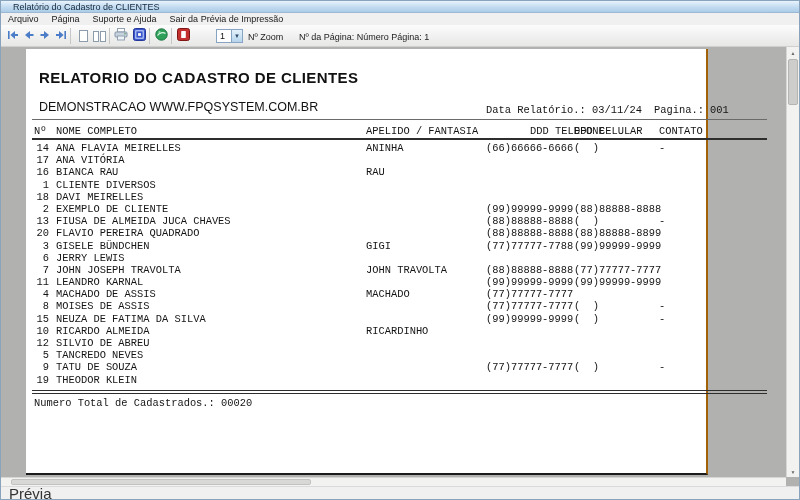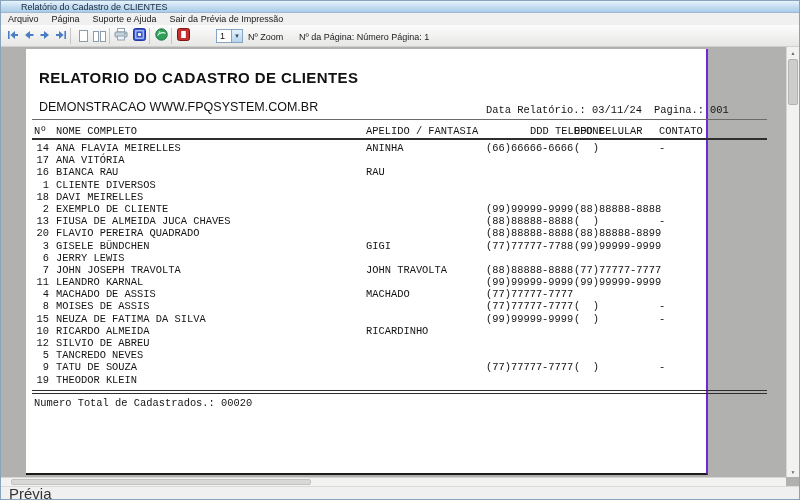--- a/index.html
+++ b/index.html
@@ -6,21 +6,21 @@
   html, body { width: 800px; height: 500px; overflow: hidden; }
   body { font-family: "Liberation Sans", sans-serif; background: #fff; position: relative; }
 
   .window { position: absolute; inset: 0; border: 1px solid #8aa3bd; }
 
   
   .titlebar {
     position: absolute; top: 0; left: 0; right: 0; height: 12px;
     background: linear-gradient(#e8f3fc, #c2dbf0 55%, #abcce8);
     border-bottom: 1px solid #9db8d2;
-    display: flex; align-items: center; padding: 0 20px;
+    display: flex; align-items: center; padding: 0 12px;
     font-size: 9px; color: #14293e;
   }
 
   
   .menubar {
     position: absolute; top: 12px; left: 0; right: 0; height: 12px;
     background: #f0f0f0; display: flex; align-items: center;
     gap: 13px; padding-left: 7px; font-size: 9px; color: #1a1a1a;
   }
   .menubar .mitem { cursor: default; }
@@ -60,21 +60,21 @@
   .vscroll .arr.up { top: 0; } .vscroll .arr.dn { bottom: 0; }
   .vscroll .thumb { position: absolute; left: 1px; top: 12px; width: 10px; height: 46px;
     background: #cdcdcb; border: 1px solid #b4b4b2; border-radius: 2px; }
   .hscroll { position: absolute; left: 0; right: 13px; bottom: 0; height: 9px;
     background: #f2f2f0; border-top: 1px solid #d6d6d4; }
   .hscroll .thumb { position: absolute; left: 10px; top: 1px; height: 6px; width: 300px;
     background: #d8d8d6; border: 1px solid #c2c2c0; border-radius: 2px; }
 
   
   .page { position: absolute; left: 25px; top: 2px; width: 682px; height: 426px;
-    background: #fff; border-right: 2px solid #6d28d9; border-bottom: 2px solid #1c1c1c; }
+    background: #fff; border-right: 2px solid #a16207; border-bottom: 2px solid #1c1c1c; }
   .page * { position: absolute; white-space: pre; }
   .rtitle { top: 20px; left: 13px; font-size: 15px; font-weight: bold;
     letter-spacing: 0.4px; color: #111; }
   .rsub   { top: 51px; left: 13px; font-size: 12.5px; color: #111; }
   .mono { font-family: Liberation Mono, monospace;
     font-size: 10.4px; color: #141414; }
   .rdate  { top: 55px; left: 460px; }
   .rpage  { top: 55px; left: 628px; }
   .rule1  { top: 70px; left: 6px; width: 735px; height: 1px; background: #6b6b6b; }
   .rule2  { top: 89px; left: 6px; width: 735px; height: 2px; background: #2e2e2e; }

